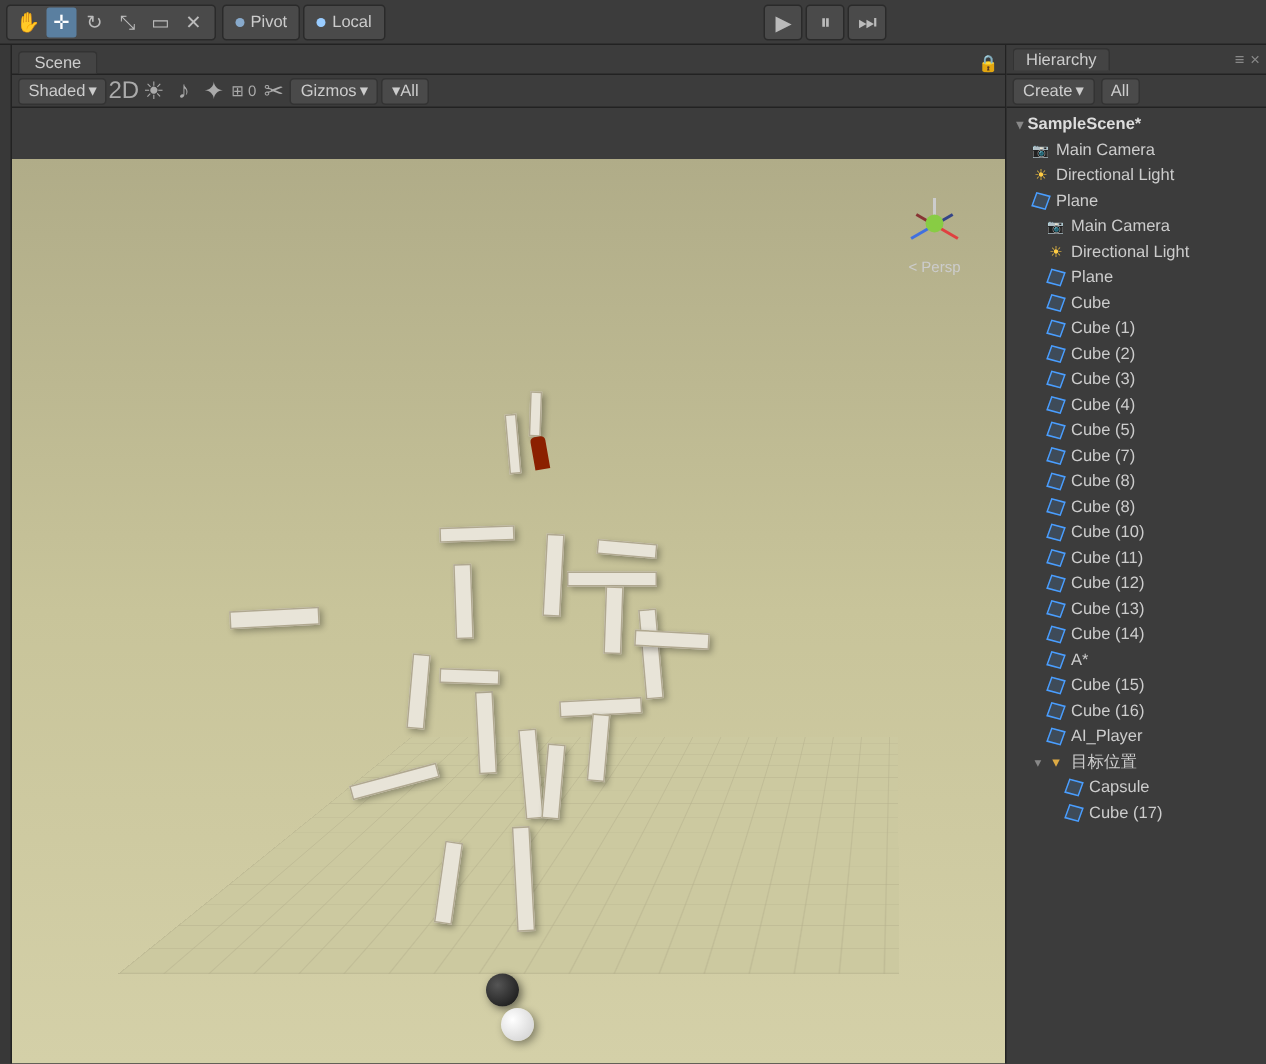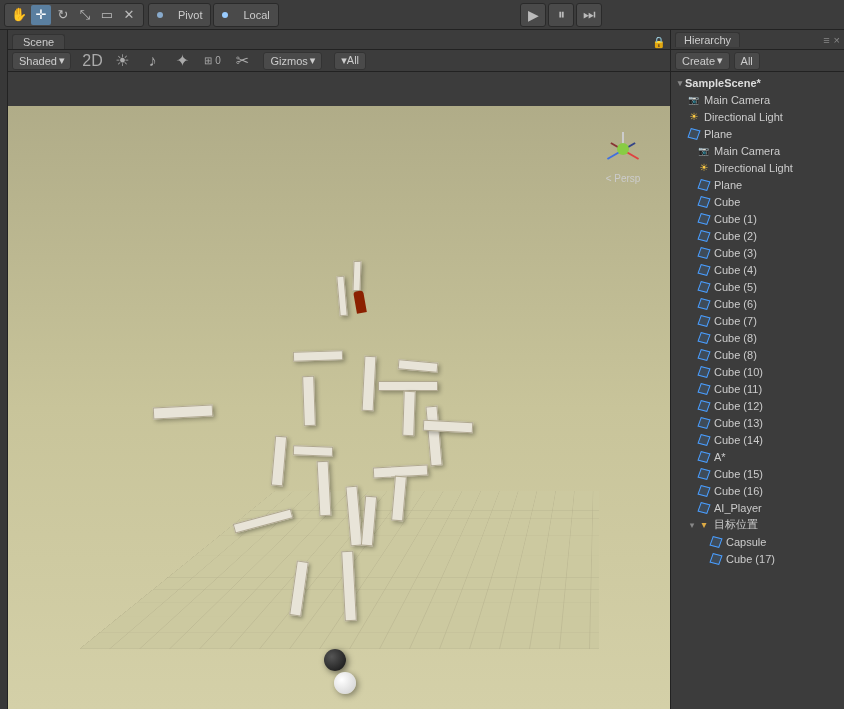--- a/index.html
+++ b/index.html
@@ -54,21 +54,21 @@
       background: #4a4a4a;
       border: 1px solid #2a2a2a;
       border-radius: 3px;
       padding: 2px 8px;
       height: 24px;
       cursor: pointer;
       color: #ccc;
       font-size: 11px;
       display: flex;
       align-items: center;
-      gap: 15px;
+      gap: 4px;
     }
     .pivot-btn .dot { width: 6px; height: 6px; border-radius: 50%; background: #88aacc; }
     .spacer { flex: 1; }
     .play-controls {
       display: flex;
       gap: 2px;
       align-items: center;
     }
     .play-btn {
       width: 26px;
@@ -125,21 +125,21 @@
       margin-left: auto;
       font-size: 11px;
       color: #888;
     }
     .scene-toolbar {
       background: #3c3c3c;
       height: 22px;
       display: flex;
       align-items: center;
       padding: 0 4px;
-      gap: 12px;
+      gap: 2px;
       border-bottom: 1px solid #222;
     }
     .shaded-btn {
       background: #4a4a4a;
       border: 1px solid #333;
       border-radius: 3px;
       padding: 1px 6px;
       font-size: 11px;
       color: #ccc;
       cursor: pointer;
@@ -654,28 +654,20 @@
               <div class="cube-icon-small"></div>
             </div>
             <span>Cube (5)</span>
           </div>
           <div class="h-item">
             <div class="h-indent"></div>
             <div style="width:10px;flex-shrink:0;"></div>
             <div class="h-icon">
               <div class="cube-icon-small"></div>
             </div>
-            <span>Cube (6)</span>
-          </div>
-          <div class="h-item">
-            <div class="h-indent"></div>
-            <div style="width:10px;flex-shrink:0;"></div>
-            <div class="h-icon">
-              <div class="cube-icon-small"></div>
-            </div>
             <span>Cube (7)</span>
           </div>
           <div class="h-item">
             <div class="h-indent"></div>
             <div style="width:10px;flex-shrink:0;"></div>
             <div class="h-icon">
               <div class="cube-icon-small"></div>
             </div>
             <span>Cube (8)</span>
           </div>

